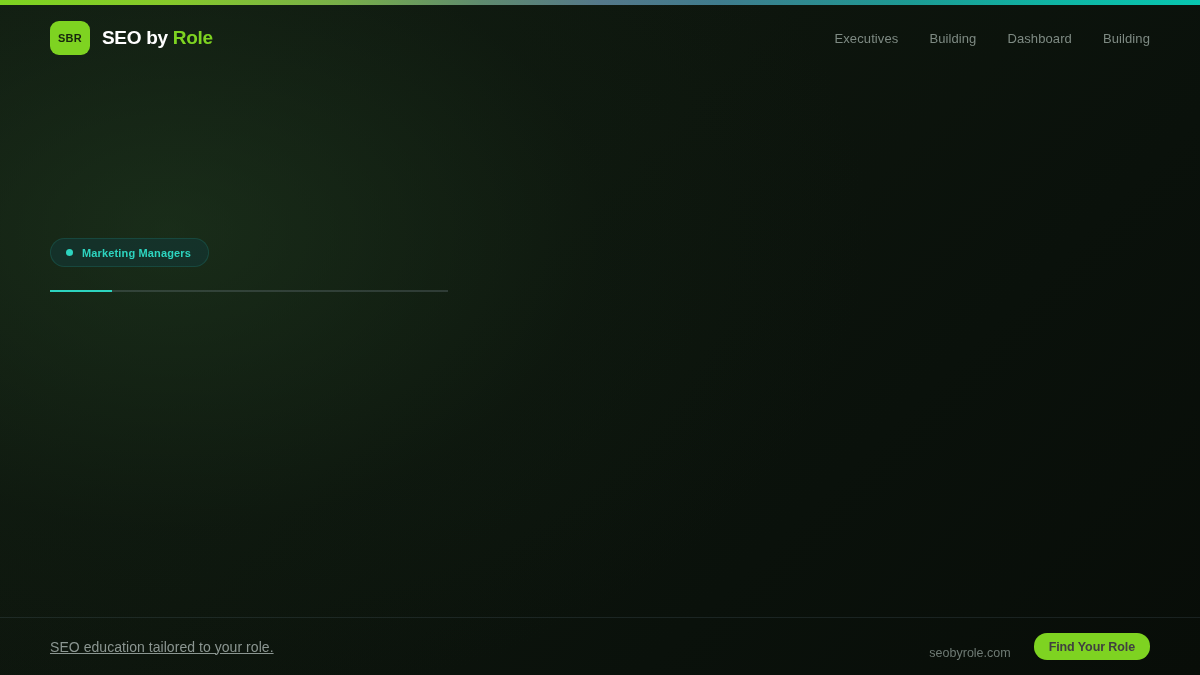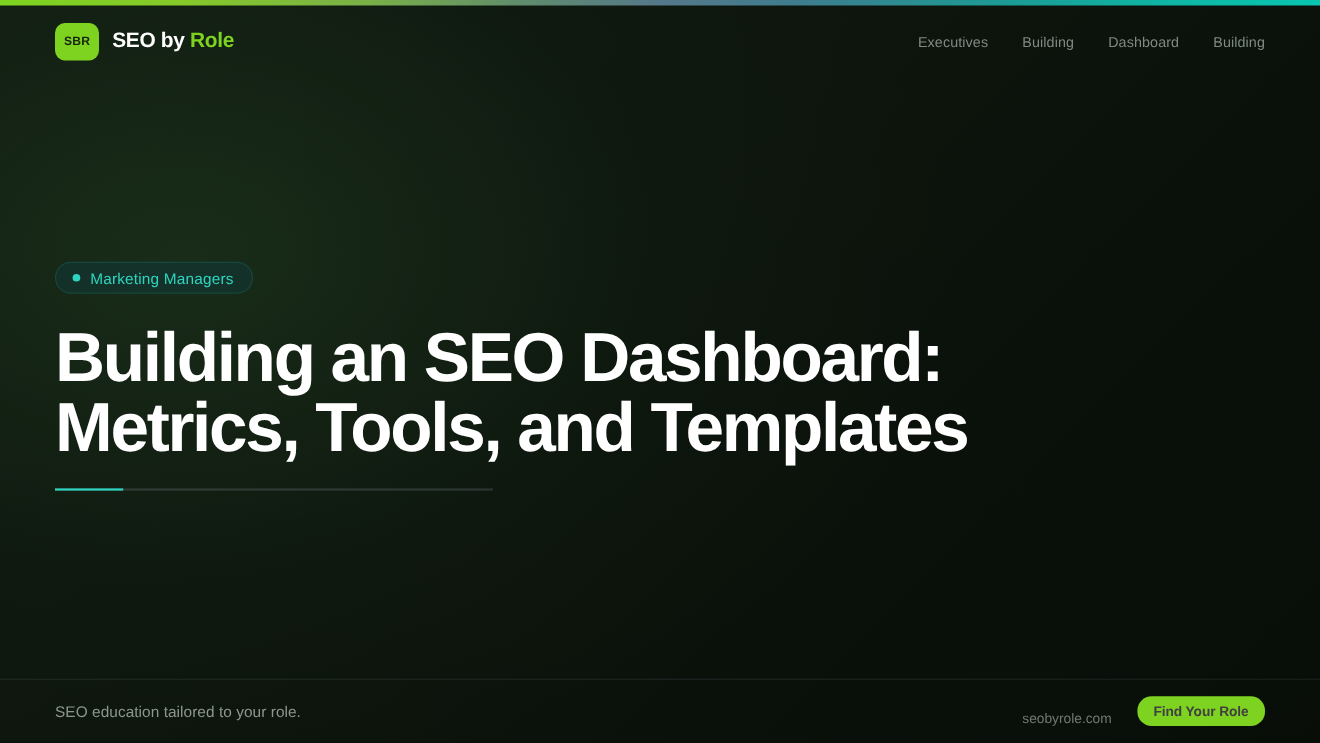--- a/index.html
+++ b/index.html
@@ -87,21 +87,21 @@
     border-radius:999px;
     background:rgba(20,52,48,0.72);
     border:1px solid rgba(45,212,191,0.14);
   }
   .badge-dot {
     width:7px; height:7px; border-radius:50%;
     background:#2dd4bf;
     flex:none;
   }
   .badge-label {
-    font-size:14px; font-weight:normal;
+    font-size:11px; font-weight:bold;
     color:#2dd4bf;
     letter-spacing:0.15px;
     white-space:nowrap;
   }
 
   .headline {
     margin-top:26px;
     font-size:63px;
     font-weight:bold;
     line-height:64px;
@@ -134,20 +134,21 @@
     position:absolute; left:0; top:618px;
     width:1200px; height:57px;
     display:flex; align-items:center;
     padding:0 50px;
   }
   .footer-tagline {
     font-size:14px;
     color:#8b9691;
     letter-spacing:0.05px;
     white-space:nowrap;
+    text-decoration:underline;
   }
   .footer-right {
     margin-left:auto;
     display:flex; align-items:flex-end; gap:23px;
   }
   .footer-url {
     font-size:12.5px;
     color:#6e7a74;
     white-space:nowrap;
   }
@@ -187,24 +188,20 @@
     </div>
   </div>
 
   <div class="hero">
 
     <div class="badge">
       <span class="badge-dot"></span>
       <span class="badge-label">Marketing Managers</span>
     </div>
 
-    <h1 class="headline">
-      <span class="headline-line">Building an SEO Dashboard:</span>
-      <span class="headline-line">Metrics, Tools, and Templates</span>
-    </h1>
 
     <div class="rule">
       <div class="rule-accent"></div>
     </div>
 
   </div>
 
   <div class="footer-sep"></div>
   <div class="footer">
     <div class="footer-tagline">SEO education tailored to your role.</div>

